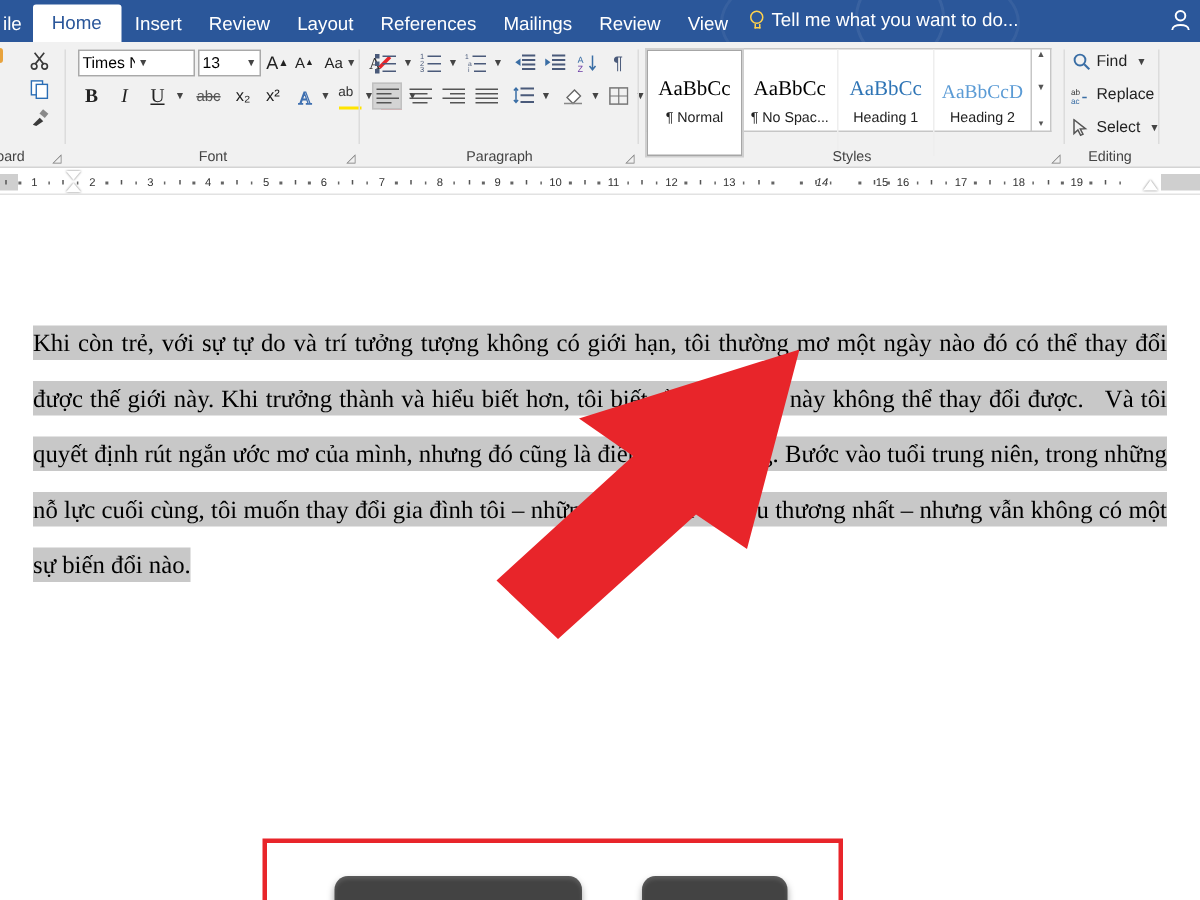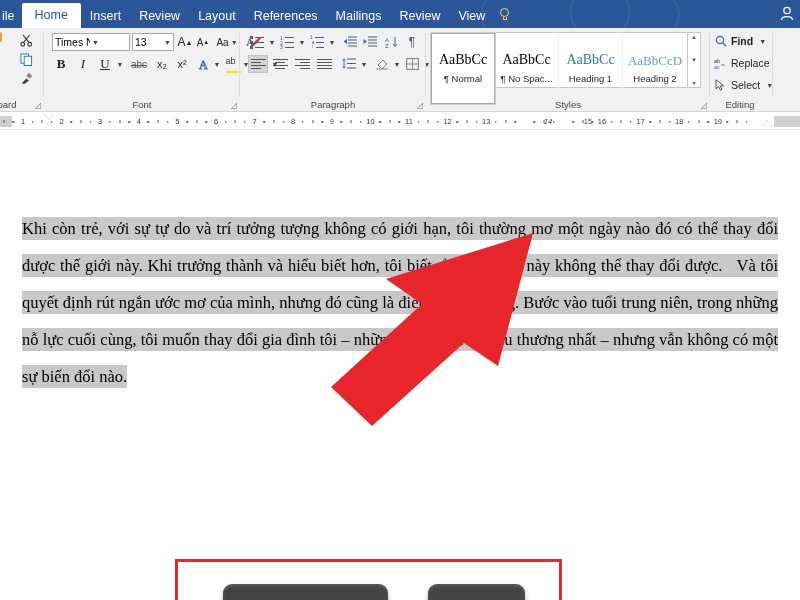--- a/index.html
+++ b/index.html
@@ -248,20 +248,21 @@
     </div>
     <div class="tab">
       <span>View</span>
     </div>
 
     <div class="tellme">
       <span class="bulb">
           <i></i>
           <b></b>
         </span>
+      <span>Tell me what you want to do...</span>
     </div>
 
     <div class="acct">
       <svg viewBox="0 0 18 18" width="18" height="18" aria-hidden="true">
         <circle cx="9" cy="6.5" r="3.2" fill="none" stroke="#fff" stroke-width="1.3"></circle>
         <path d="M3.5 16 C3.5 11.5 14.5 11.5 14.5 16" fill="none" stroke="#fff" stroke-width="1.3"></path>
       </svg>
     </div>
   </div>
 
@@ -540,21 +541,21 @@
         <span>▲</span>
         <span>▼</span>
         <span>▾</span>
       </div>
       <div class="glabel">Styles</div>
       <div class="dialog-launch">◿</div>
       <div class="gsep"></div>
     </div>
 
     <div class="grp g-edit">
-      <div class="ebtn" style="top:4px;font-weight:bold;">
+      <div class="ebtn" style="top:4px;">
         <span class="eicon">
           <svg width="12" height="12" viewBox="0 0 12 12">
             <circle cx="5" cy="5" r="3.6" fill="none" stroke="#3a6ea5" stroke-width="1.3"></circle>
             <path d="M7.8 7.8 L11.2 11.2" stroke="#3a6ea5" stroke-width="1.4"></path>
           </svg>
         </span>
         <span>Find</span>
         <span class="caret">▼</span>
       </div>
       <div class="ebtn" style="top:26px;">

